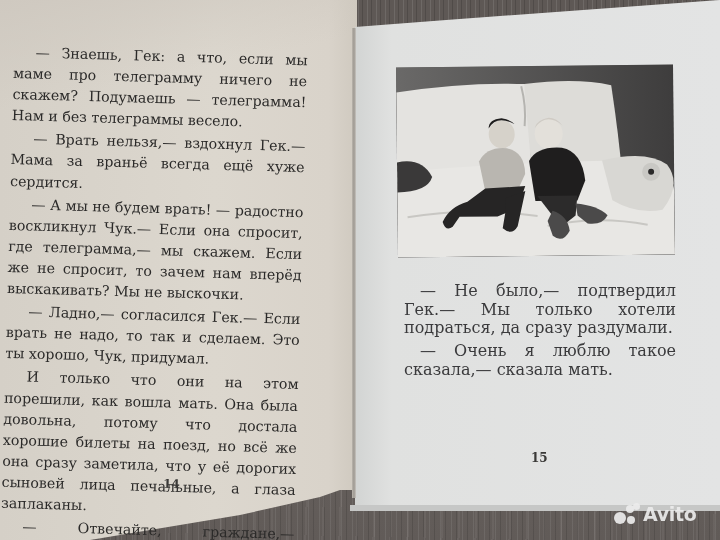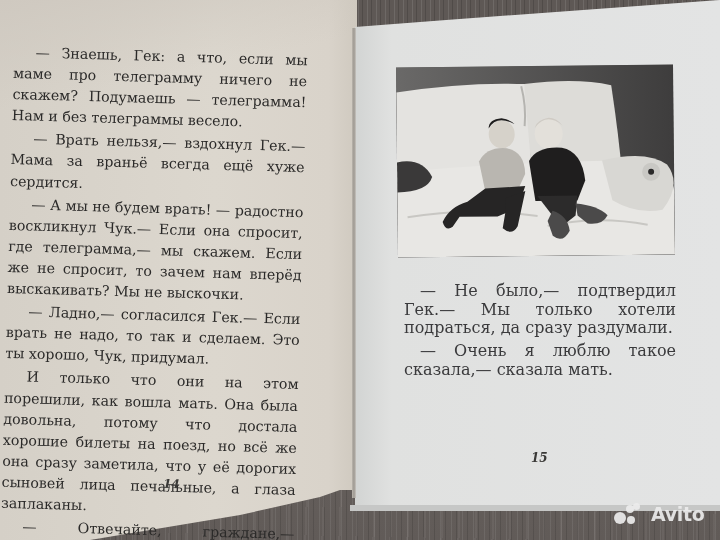--- a/index.html
+++ b/index.html
@@ -64,21 +64,20 @@
       font-size: 14.2px;
       line-height: 21.1px;
       color: #2b2a29;
       text-align: justify;
       transform: rotate(1.6deg);
       transform-origin: left top;
     }
     .text-left p { text-indent: 22px; margin-bottom: 2px; }
     .page-num {
       position: absolute;
-      font-style: italic;
       font-weight: bold;
       font-size: 12px;
       color: #3a3937;
     }
     .pnum-left { left: 163px; top: 477px; transform: rotate(1.5deg); }
     .pnum-right { left: 531px; top: 451px; }
 
     .illustration {
       position: absolute;
       left: 397px; top: 66px;
@@ -96,21 +95,21 @@
       font-size: 16px;
       line-height: 18.7px;
       color: #3a3a3c;
       text-align: justify;
     }
     .text-right p { text-indent: 16px; margin-bottom: 4px; }
 
     .watermark {
       position: absolute;
       left: 614px; top: 503px;
-      display: flex; align-items: center; gap: 11px;
+      display: flex; align-items: center; gap: 3px;
       color: rgba(235,235,235,0.92);
       font-family: "DejaVu Sans", "Liberation Sans", sans-serif;
       font-weight: bold;
       font-size: 19px;
       letter-spacing: -0.3px;
     }
     .dots { position: relative; width: 26px; height: 22px; }
     .dots span { position: absolute; border-radius: 50%; background: rgba(235,235,235,0.92); }
   </style>
 </head>

